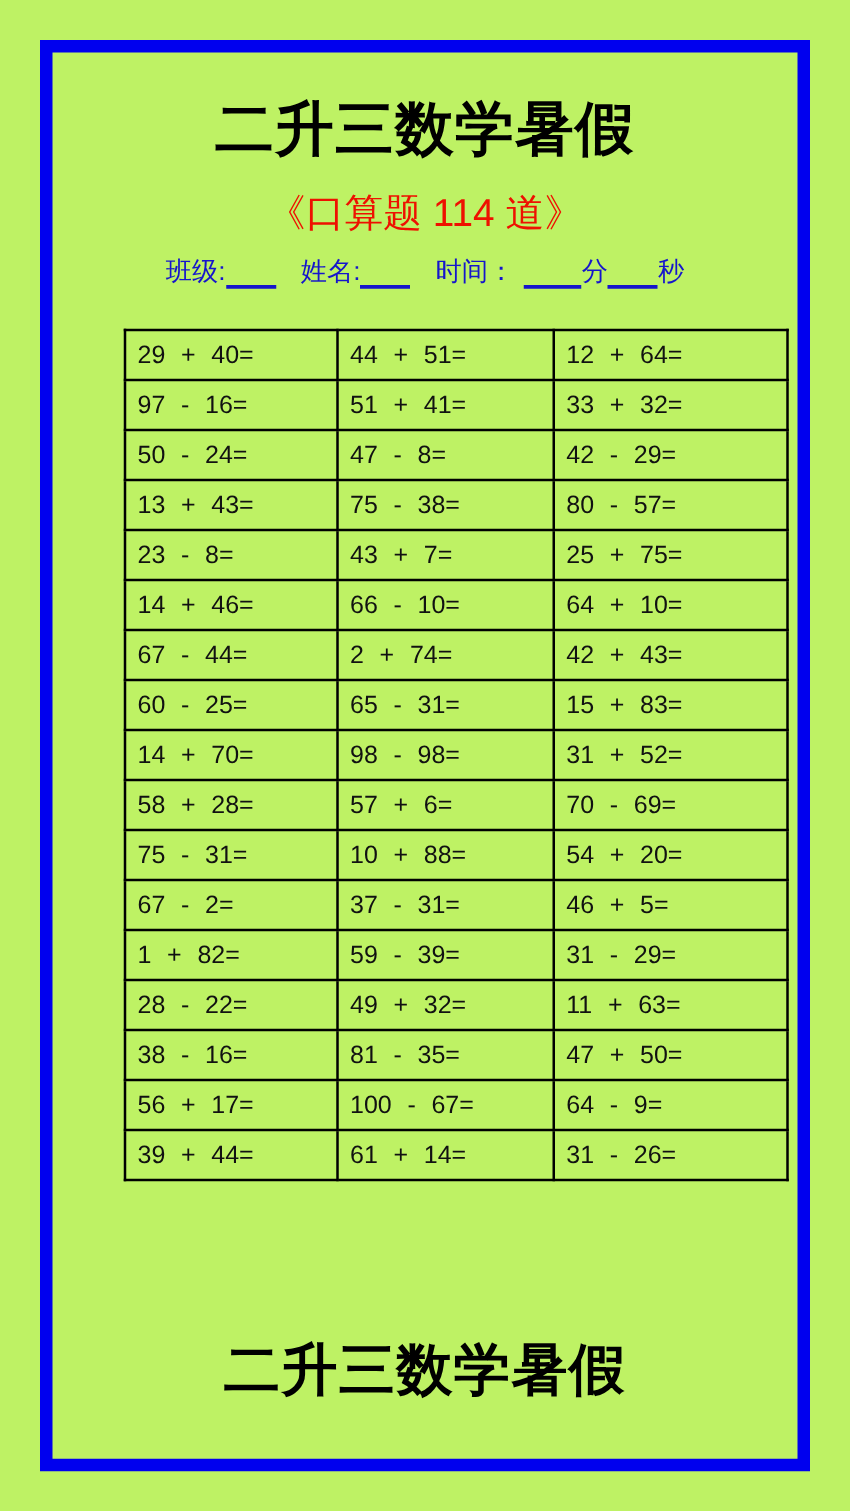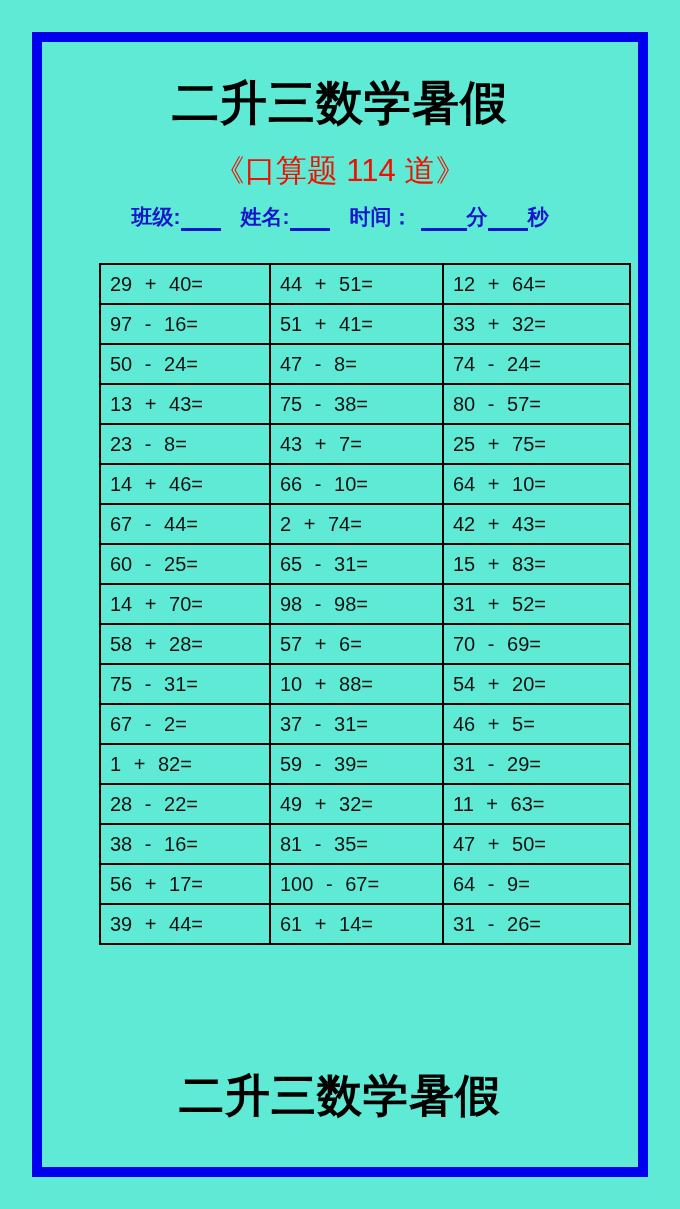--- a/index.html
+++ b/index.html
@@ -1,20 +1,20 @@
 <!DOCTYPE html>
 <html><head>
 <meta charset="utf-8">
 <style>
   html, body { margin: 0; padding: 0; background: #ffffff; }
   .page {
     position: relative;
     width: 680px;
     height: 1209px;
-    background: #5eead4;
+    background: #bef264;
     font-family: "Liberation Sans", "DejaVu Sans", sans-serif;
     overflow: hidden;
   }
   .frame {
     position: absolute;
     left: 32px; top: 32px;
     width: 616px; height: 1145px;
     border: 10px solid #0000ee;
     box-sizing: border-box;
     pointer-events: none;
@@ -38,21 +38,21 @@
     color: #ee1100;
     white-space: nowrap;
   }
   .info-row {
     position: absolute;
     top: 203px; left: 0; width: 100%;
     display: flex;
     justify-content: center;
     align-items: flex-end;
     font-size: 21px;
-    font-weight: bold;
+    font-weight: normal;
     color: #1515cc;
     white-space: nowrap;
   }
   .blank {
     display: inline-block;
     width: 40px;
     height: 22px;
     border-bottom: 3px solid #1515cc;
     box-sizing: border-box;
   }
@@ -128,21 +128,21 @@
           <td>12 + 64=</td>
         </tr>
         <tr>
           <td>97 - 16=</td>
           <td>51 + 41=</td>
           <td>33 + 32=</td>
         </tr>
         <tr>
           <td>50 - 24=</td>
           <td>47 - 8=</td>
-          <td>74 - 24=</td>
+          <td>42 - 29=</td>
         </tr>
         <tr>
           <td>13 + 43=</td>
           <td>75 - 38=</td>
           <td>80 - 57=</td>
         </tr>
         <tr>
           <td>23 - 8=</td>
           <td>43 + 7=</td>
           <td>25 + 75=</td>

